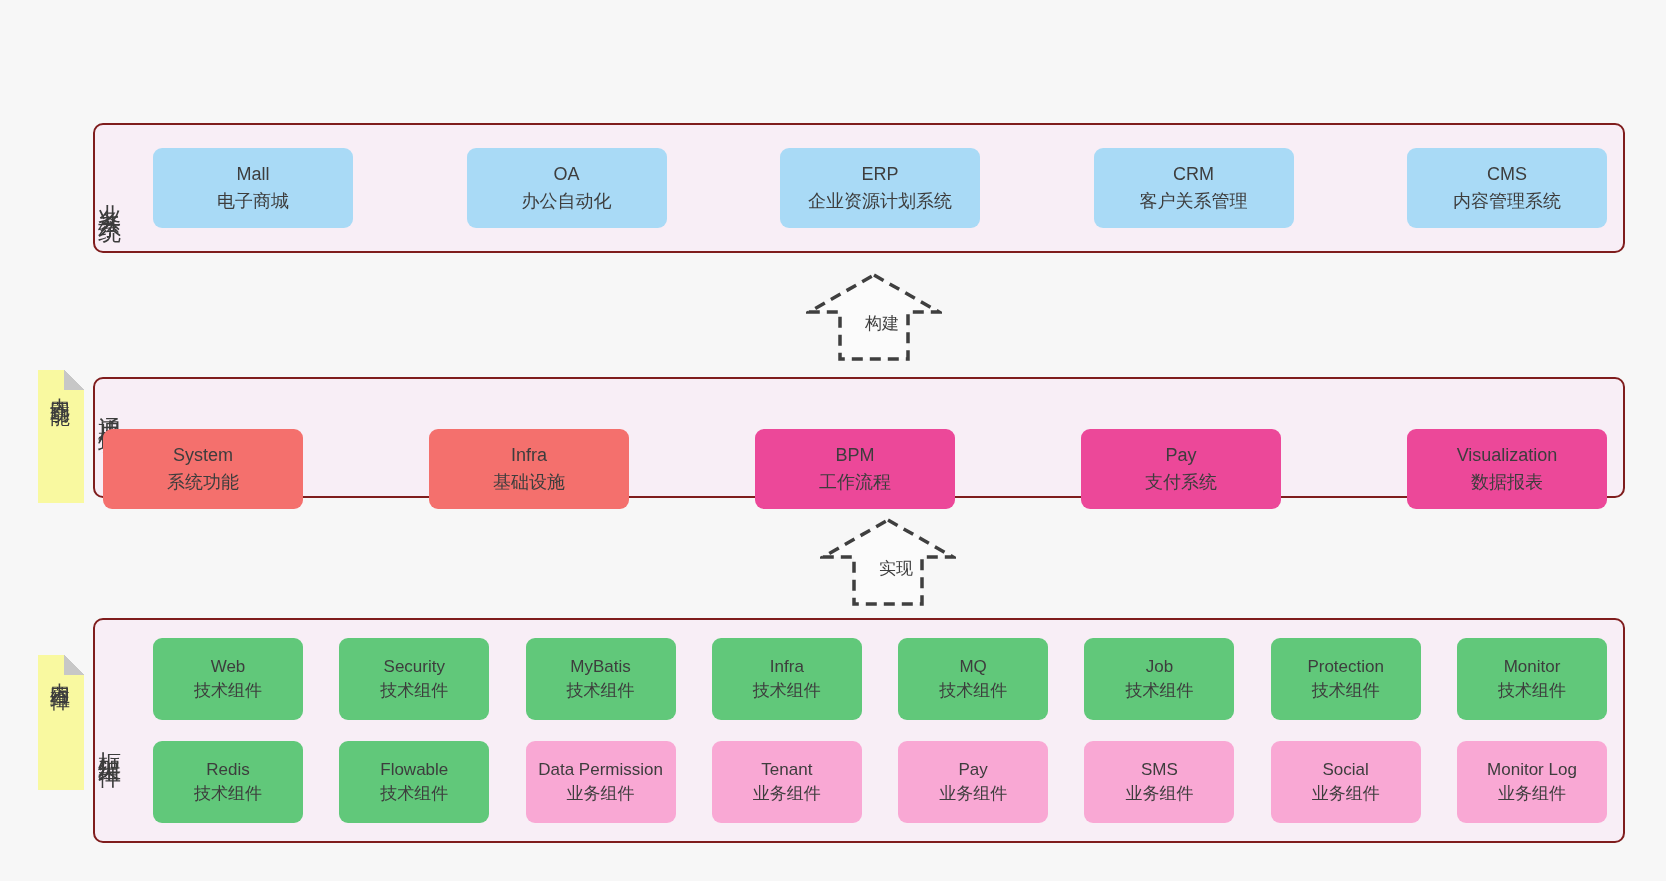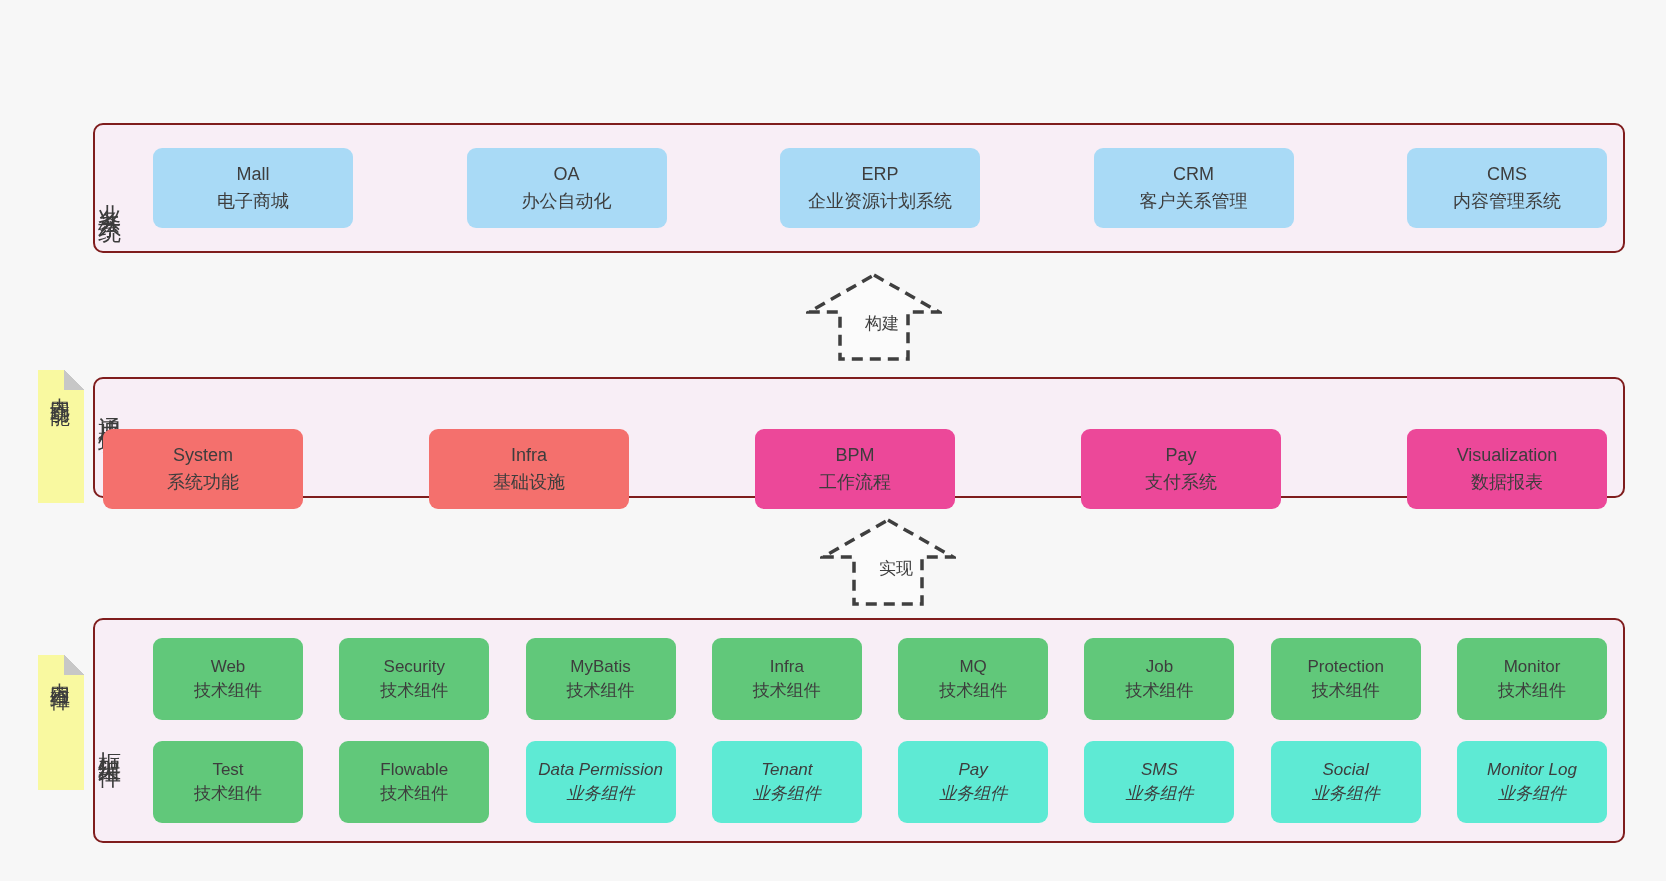--- a/index.html
+++ b/index.html
@@ -42,21 +42,21 @@
     box-sizing:border-box;border-radius:9px;
     display:flex;flex-direction:column;align-items:center;justify-content:center;
     text-align:center;padding:4px 6px;
   }
   .box-lg{width:200px;height:80px;font-size:18px;line-height:1.5;}
   .box-sm{width:150px;height:82px;font-size:17px;line-height:1.42;text-align:center;}
   .v-blue{background:#a9daf6;}
   .v-red{background:#f4706d;}
   .v-pink{background:#ec4899;}
   .v-green{background:#61c87a;}
-  .v-lgreen{background:#5eead4;font-style:italic;}
+  .v-lgreen{background:#f9a8d4;}
   .bn,.bd{display:block;}
 
   
   .sticky{
     position:absolute;left:38px;width:46px;background:#f9f9a0;z-index:1;
   }
   .s2{top:370px;height:133px;}
   .s3{top:655px;height:135px;}
   .fold{
     position:absolute;top:0;right:0;width:20px;height:20px;
@@ -194,21 +194,21 @@
           <span class="bn">Protection</span>
           <span class="bd">技术组件</span>
         </div>
         <div class="box box-sm v-green">
           <span class="bn">Monitor</span>
           <span class="bd">技术组件</span>
         </div>
       </div>
       <div class="brow">
         <div class="box box-sm v-green">
-          <span class="bn">Test</span>
+          <span class="bn">Redis</span>
           <span class="bd">技术组件</span>
         </div>
         <div class="box box-sm v-green">
           <span class="bn">Flowable</span>
           <span class="bd">技术组件</span>
         </div>
         <div class="box box-sm v-lgreen">
           <span class="bn">Data Permission</span>
           <span class="bd">业务组件</span>
         </div>

